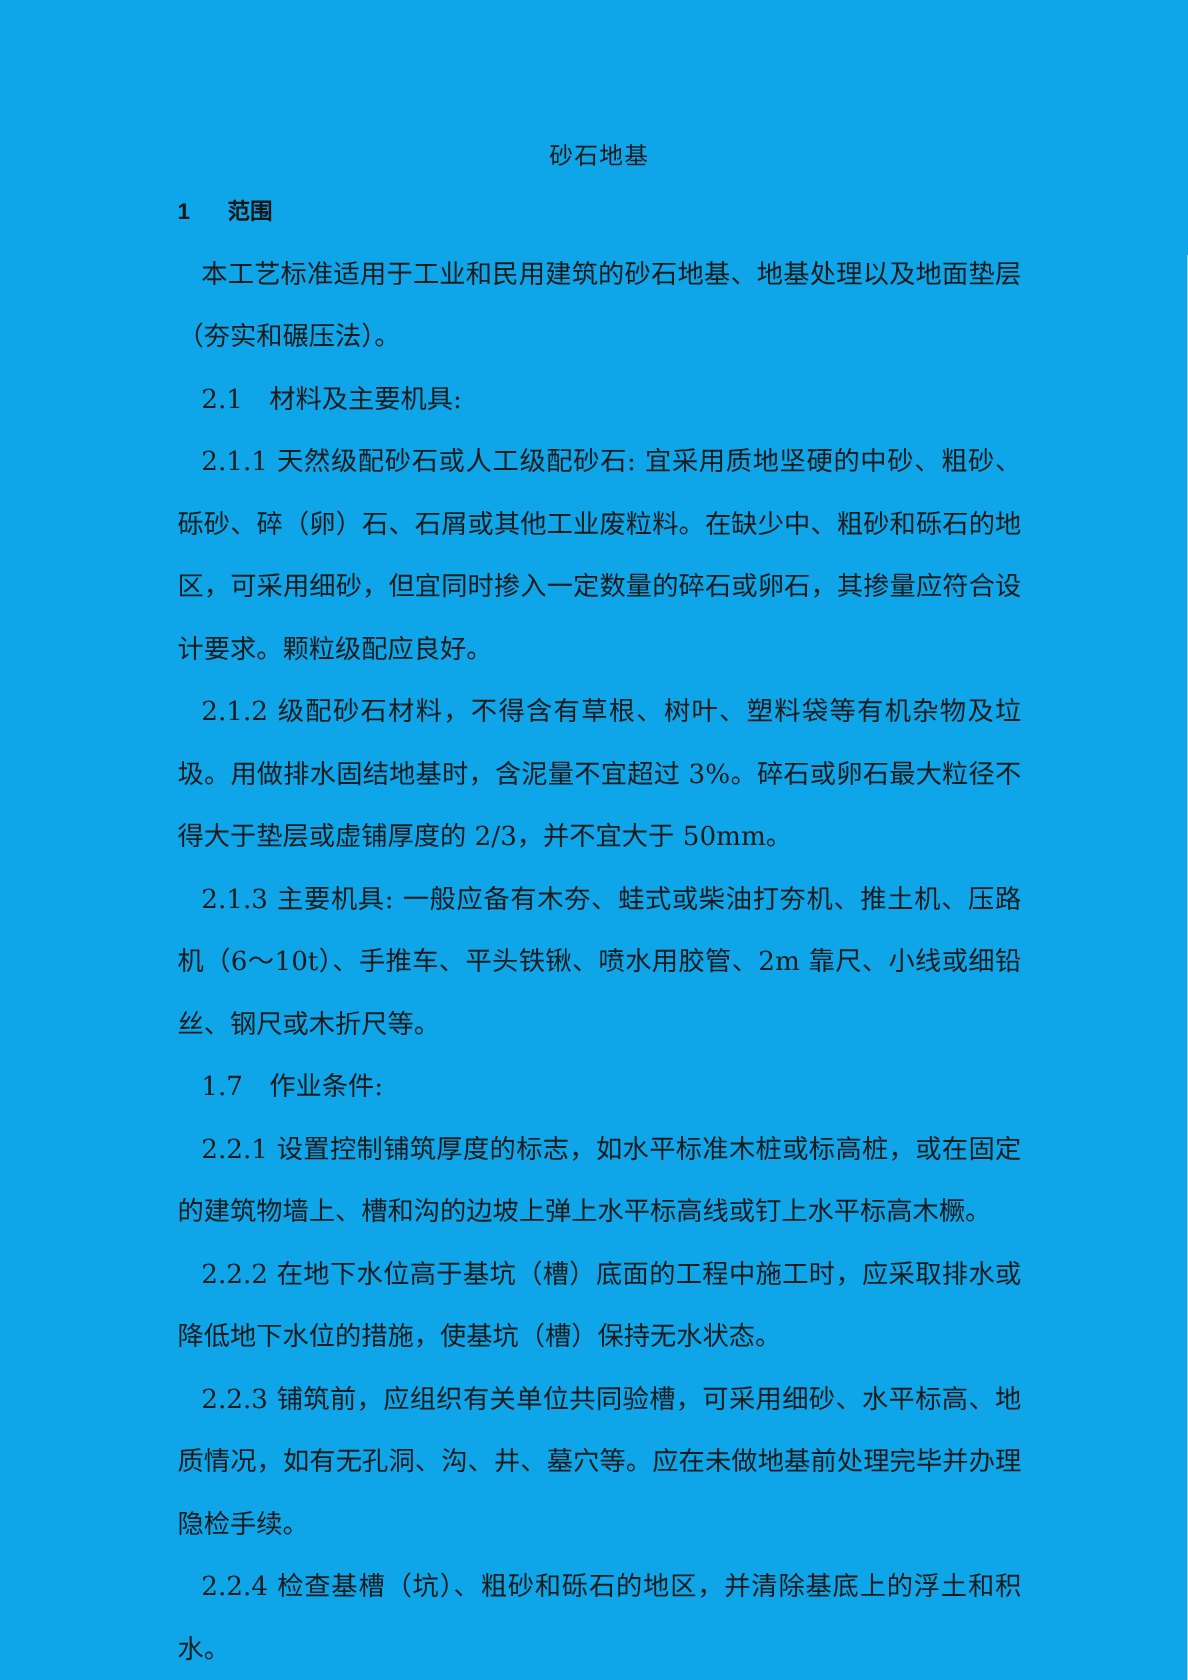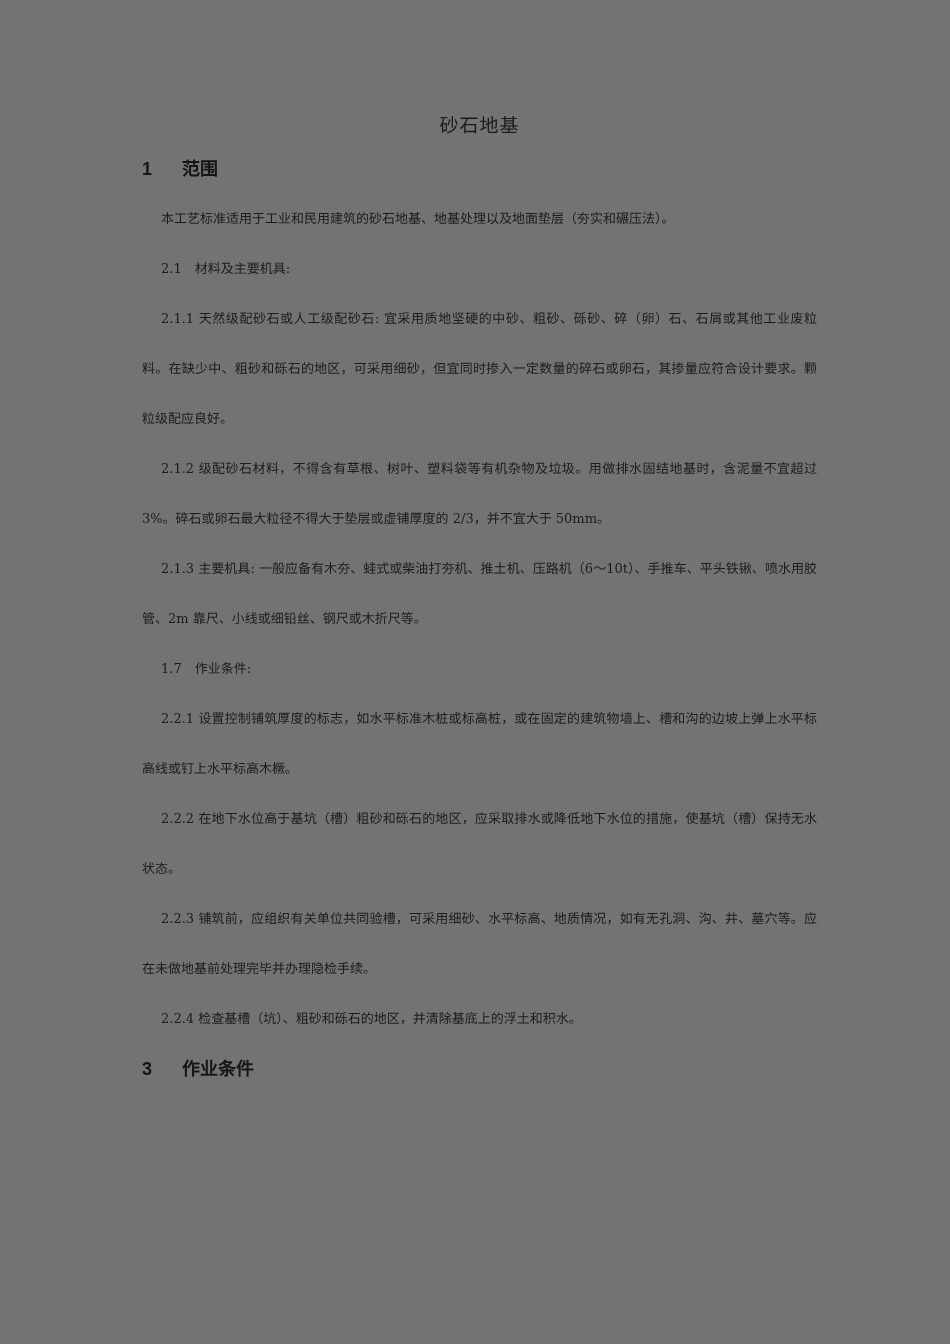--- a/index.html
+++ b/index.html
@@ -4,21 +4,21 @@
 <style>
   html, body {
     margin: 0;
     padding: 0;
     background: #ffffff;
   }
   .page {
     position: relative;
     width: 950px;
     height: 1344px;
-    background: #737373;
+    background: #0ea5e9;
     overflow: hidden;
     color: #000000;
   }
   .content {
     box-sizing: border-box;
     width: 950px;
     padding: 106px 133px 0 142px; 
   }
   .doc-title {
     font-family: "DejaVu Serif", "Liberation Serif", serif;
@@ -39,21 +39,21 @@
     white-space: nowrap;
   }
   .h1 .num {
     display: inline-block;
     min-width: 14px;
     margin-right: 26px;
     font-weight: 700;
   }
   .para {
     font-family: "DejaVu Serif", "Liberation Serif", serif;
-    font-size: 13px;
+    font-size: 21px;
     line-height: 50px;
     margin: 0;
     text-align: justify;
     text-justify: inter-ideograph;
     text-indent: 19px;
     color: #1c1c1c;
   }
   .para.sub {
     text-align: left;
   }
@@ -78,21 +78,21 @@
     <p class="para">2.1.1 天然级配砂石或人工级配砂石: 宜采用质地坚硬的中砂、粗砂、砾砂、碎（卵）石、石屑或其他工业废粒料。在缺少中、粗砂和砾石的地区，可采用细砂，但宜同时掺入一定数量的碎石或卵石，其掺量应符合设计要求。颗粒级配应良好。</p>
 
     <p class="para">2.1.2 级配砂石材料，不得含有草根、树叶、塑料袋等有机杂物及垃圾。用做排水固结地基时，含泥量不宜超过 3%。碎石或卵石最大粒径不得大于垫层或虚铺厚度的 2/3，并不宜大于 50mm。</p>
 
     <p class="para">2.1.3 主要机具: 一般应备有木夯、蛙式或柴油打夯机、推土机、压路机（6～10t）、手推车、平头铁锹、喷水用胶管、2m 靠尺、小线或细铅丝、钢尺或木折尺等。</p>
 
     <p class="para sub">1.7　作业条件:</p>
 
     <p class="para">2.2.1 设置控制铺筑厚度的标志，如水平标准木桩或标高桩，或在固定的建筑物墙上、槽和沟的边坡上弹上水平标高线或钉上水平标高木橛。</p>
 
-    <p class="para">2.2.2 在地下水位高于基坑（槽）粗砂和砾石的地区，应采取排水或降低地下水位的措施，使基坑（槽）保持无水状态。</p>
+    <p class="para">2.2.2 在地下水位高于基坑（槽）底面的工程中施工时，应采取排水或降低地下水位的措施，使基坑（槽）保持无水状态。</p>
 
     <p class="para">2.2.3 铺筑前，应组织有关单位共同验槽，可采用细砂、水平标高、地质情况，如有无孔洞、沟、井、墓穴等。应在未做地基前处理完毕并办理隐检手续。</p>
 
     <p class="para">2.2.4 检查基槽（坑）、粗砂和砾石的地区，并清除基底上的浮土和积水。</p>
 
     <div class="h1">
       <span class="num">3</span><span>作业条件</span>
     </div>
 
   </div>

